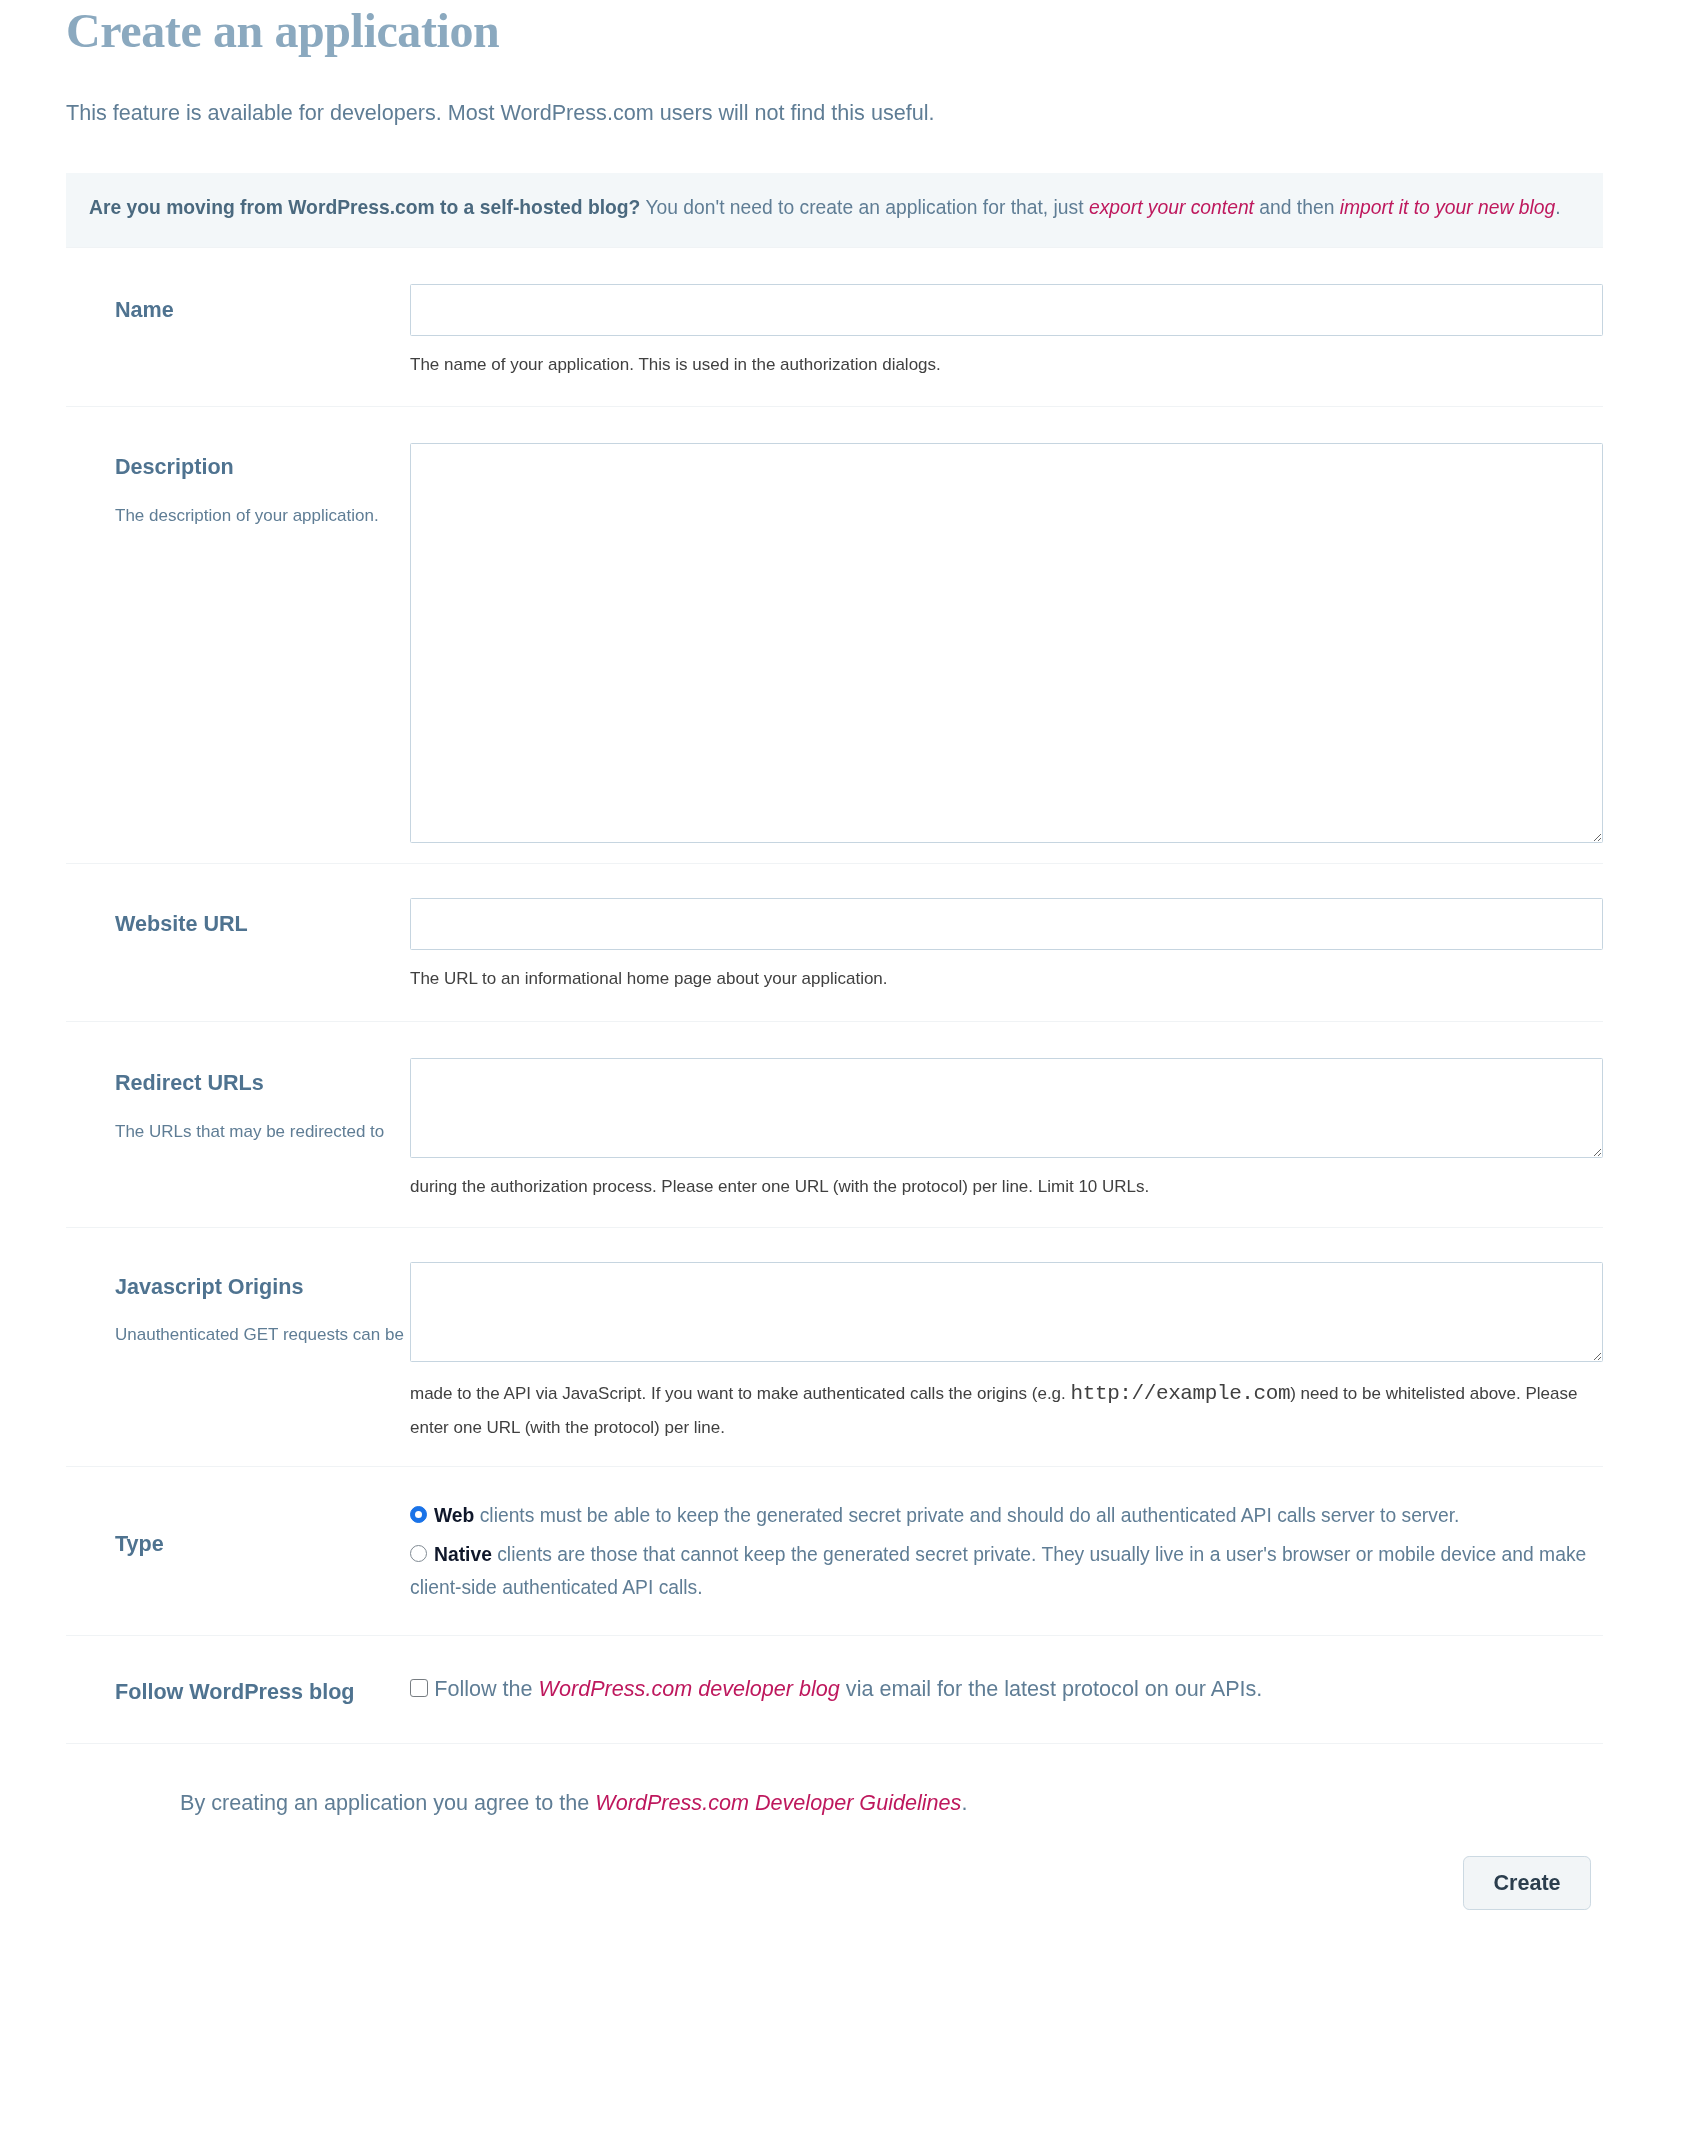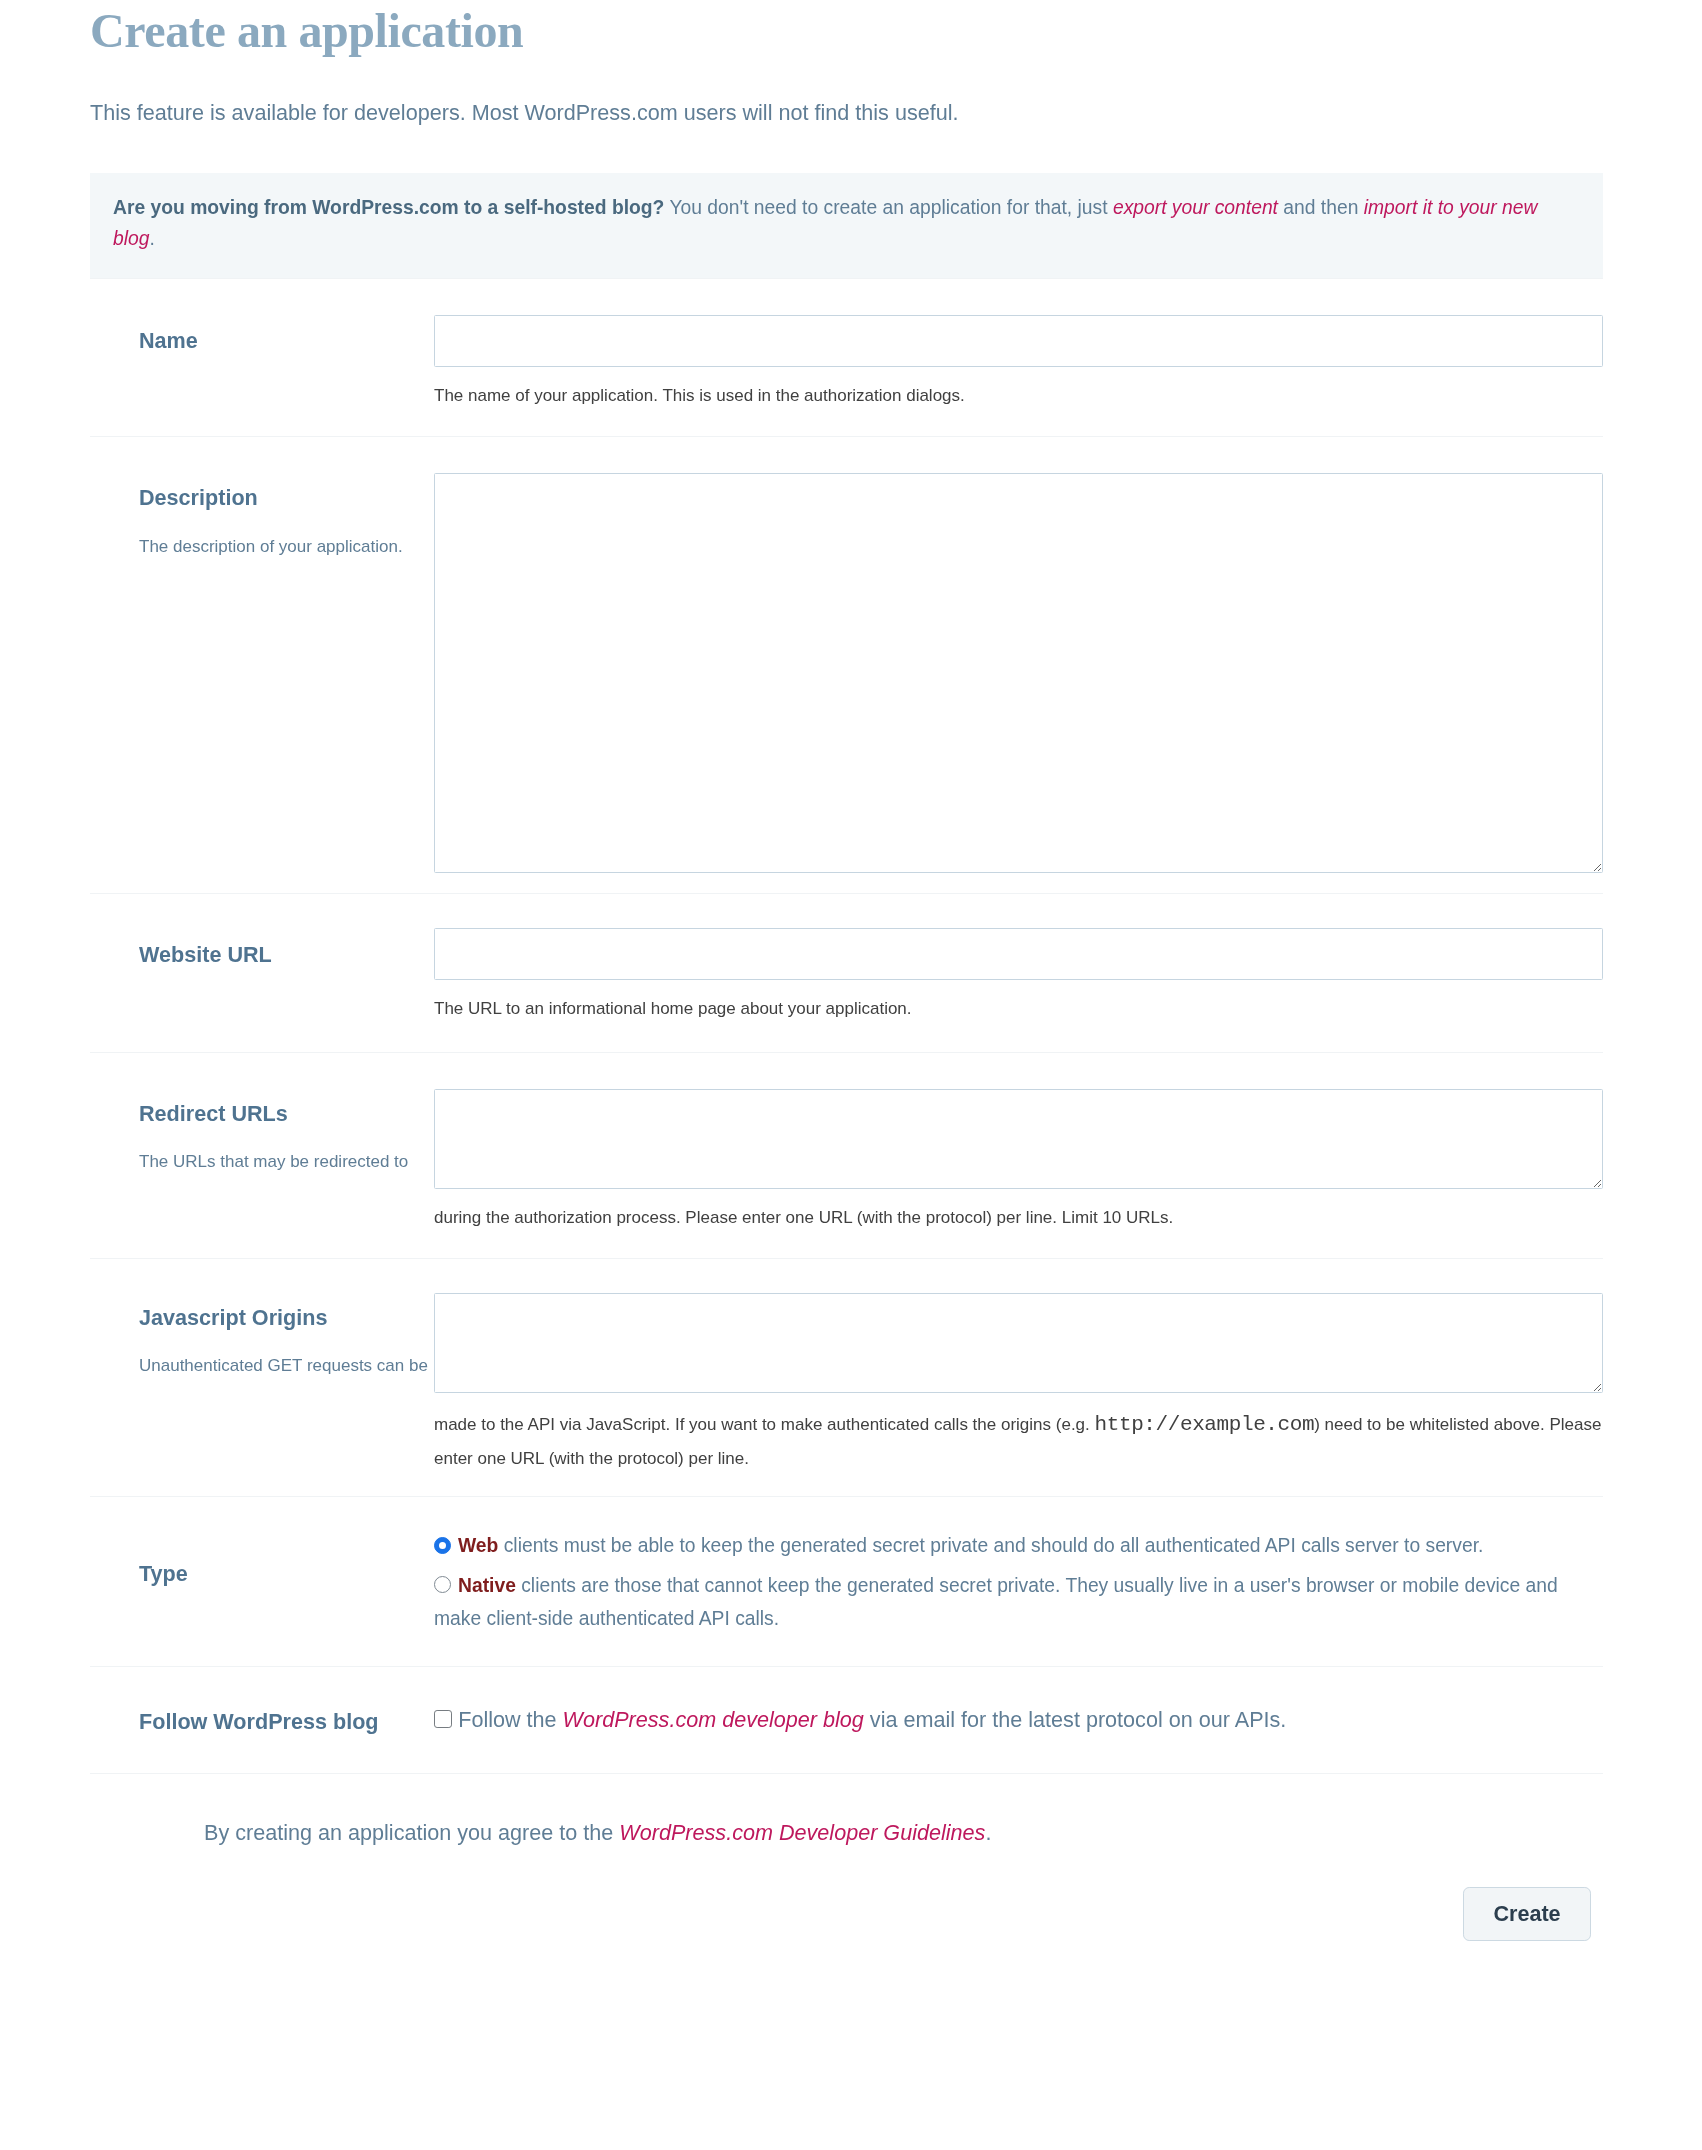--- a/index.html
+++ b/index.html
@@ -13,21 +13,21 @@
     font-family: "Liberation Sans", sans-serif;
     color: #5f7d95;
     -webkit-font-smoothing: antialiased;
   }
 
   .page {
     position: relative;
     width: 1703px;
     height: 1636px;
     box-sizing: border-box;
-    padding: 0 100px 0 90px;
+    padding: 0 100px 0 66px;
   }
 
   
   .page-title {
     font-family: "Liberation Serif", serif;
     font-weight: bold;
     font-size: 48px;
     line-height: 1.05;
     color: #8ba9bf;
     margin: 0;
@@ -164,21 +164,21 @@
   .row-follow .label-col { padding-top: 4.6px; }
 
   
   .radio-line {
     font-size: 19.3px;
     line-height: 1.72;
     color: #5f7d95;
     margin: 0 0 4.6px 0;
     display: block;
   }
-  .radio-line b { font-weight: bold; color: #7f1d1d; }
+  .radio-line b { font-weight: bold; color: #0f172a; }
   .radio-line + .radio-line { margin-top: 6.2px; }
 
   .rad {
     display: inline-block;
     width: 17px;
     height: 17px;
     border-radius: 50%;
     box-sizing: border-box;
     vertical-align: -1.5px;
     margin-right: 7px;

